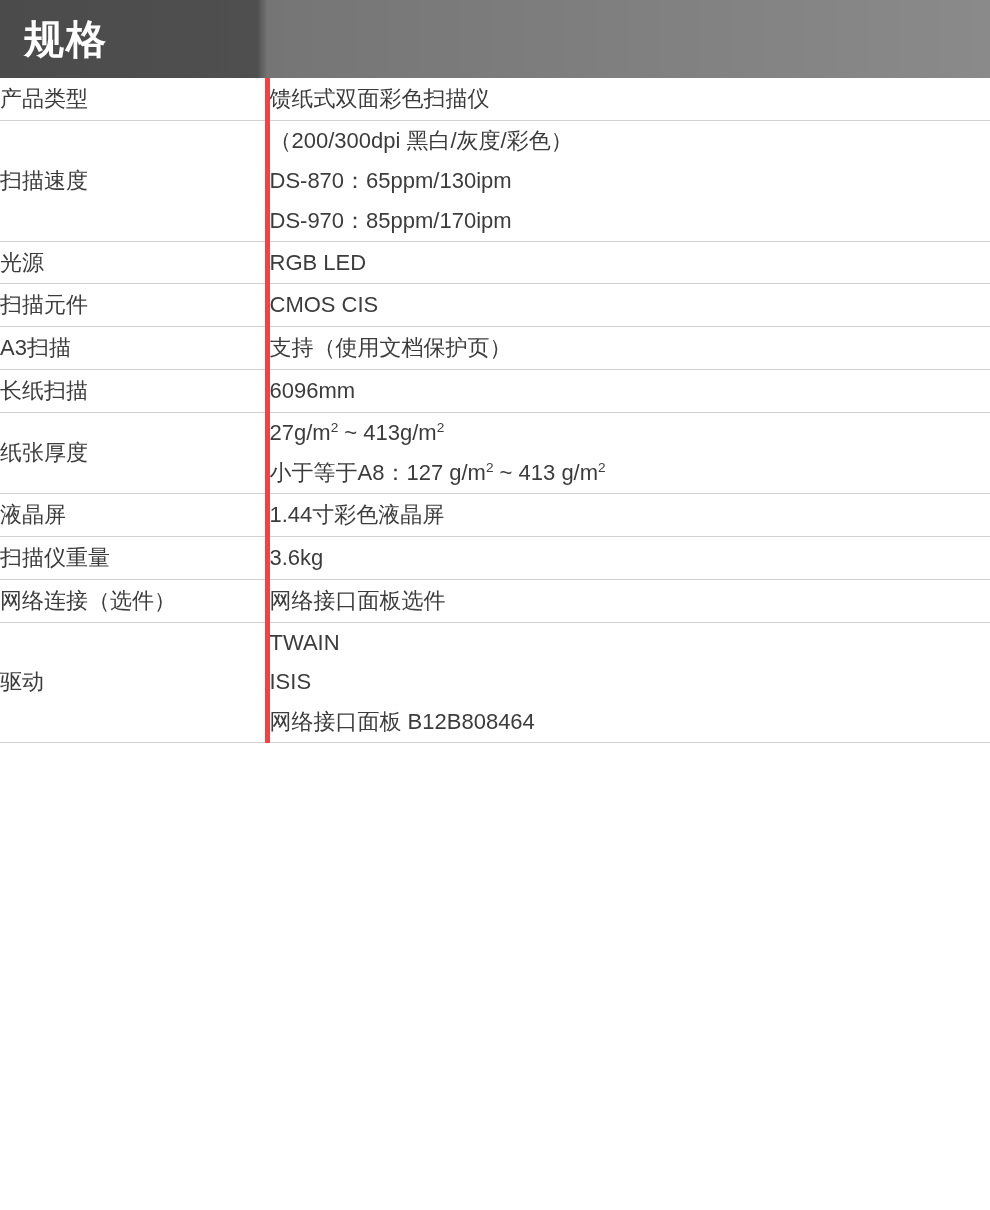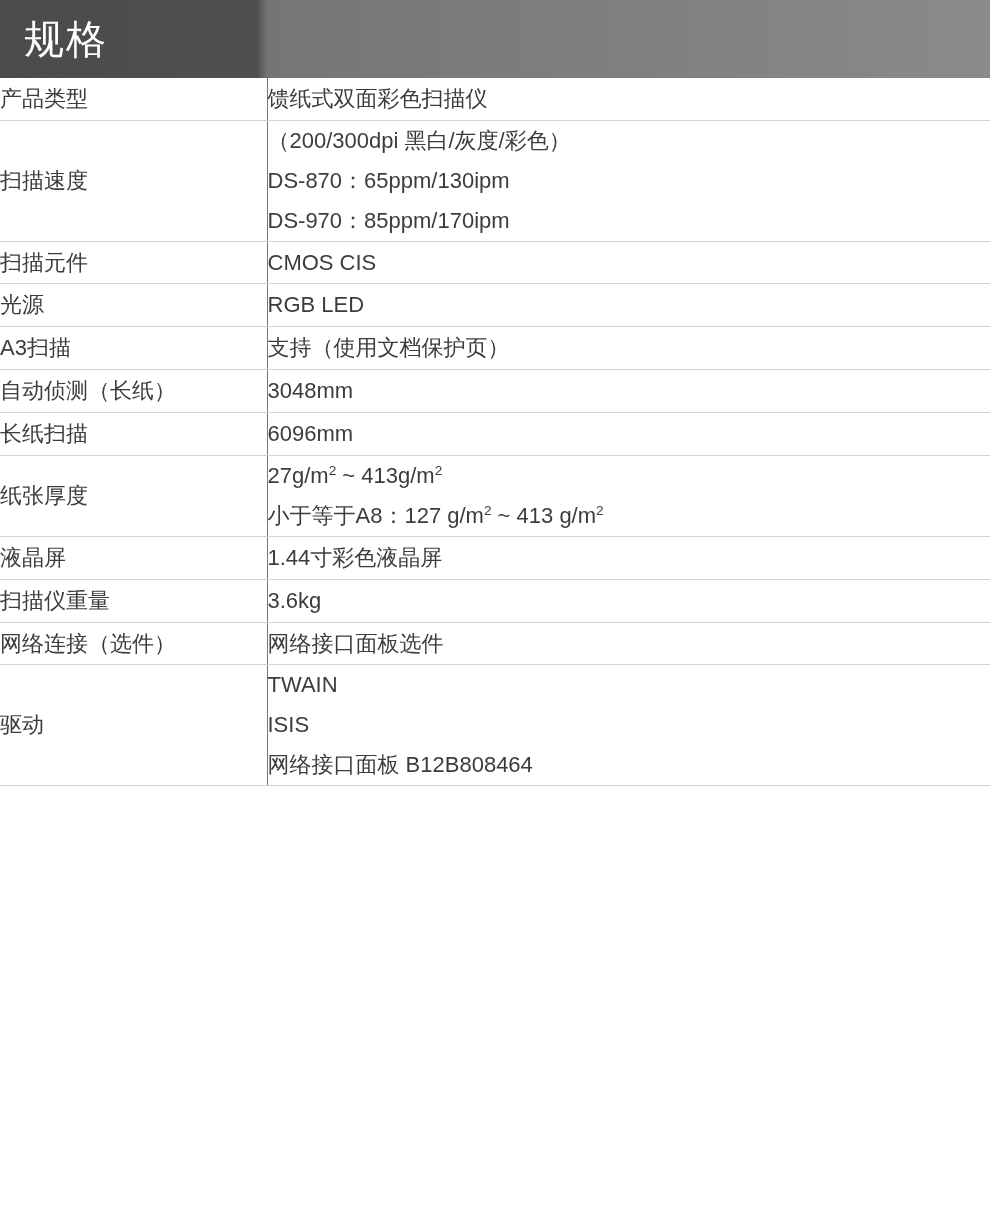--- a/index.html
+++ b/index.html
@@ -20,39 +20,39 @@
   .spec-header {
     height: 78px;
     background: linear-gradient(to right, #4b4b4b 0%, #4f4f4f 26%, #757575 27%, #8a8a8a 100%);
     display: flex;
     align-items: center;
     padding-left: 24px;
   }
   .spec-header-title {
     color: #ffffff;
     font-size: 40px;
-    font-weight: normal;
+    font-weight: bold;
     letter-spacing: 2px;
     line-height: 1;
   }
   table.spec-table {
     width: 990px;
     border-collapse: collapse;
     table-layout: fixed;
   }
   table.spec-table td {
     border-bottom: 1px solid #d2d2d2;
     font-size: 22px;
     color: #3c3c3c;
     vertical-align: middle;
     padding: 0;
   }
   td.label-cell {
     width: 267px;
-    border-right: 1px solid #ef4444;
+    border-right: 5px solid #ef4444;
     padding: 8px 0 8px 24px;
     line-height: 1.45;
   }
   td.value-cell {
     width: 723px;
     padding: 8px 0 8px 24px;
     line-height: 1.45;
   }
   .value-line { display: block; padding: 4px 0; }
   .value-line.single { padding: 5px 0; }
@@ -80,49 +80,43 @@
       <tr>
         <td class="label-cell">扫描速度</td>
         <td class="value-cell">
           <span class="value-line">（200/300dpi 黑白/灰度/彩色）</span>
           <span class="value-line">DS-870：65ppm/130ipm</span>
           <span class="value-line">DS-970：85ppm/170ipm</span>
         </td>
       </tr>
 
       <tr>
-        <td class="label-cell">扫描元件</td>
+        <td class="label-cell">光源</td>
         <td class="value-cell">
-          <span class="value-line single">CMOS CIS</span>
+          <span class="value-line single">RGB LED</span>
         </td>
       </tr>
 
       <tr>
-        <td class="label-cell">光源</td>
+        <td class="label-cell">扫描元件</td>
         <td class="value-cell">
-          <span class="value-line single">RGB LED</span>
+          <span class="value-line single">CMOS CIS</span>
         </td>
       </tr>
 
 
 
 
       <tr>
         <td class="label-cell">A3扫描</td>
         <td class="value-cell">
           <span class="value-line single">支持（使用文档保护页）</span>
         </td>
       </tr>
 
-      <tr>
-        <td class="label-cell">自动侦测（长纸）</td>
-        <td class="value-cell">
-          <span class="value-line single">3048mm</span>
-        </td>
-      </tr>
 
       <tr>
         <td class="label-cell">长纸扫描</td>
         <td class="value-cell">
           <span class="value-line single">6096mm</span>
         </td>
       </tr>
 
       <tr>
         <td class="label-cell">纸张厚度</td>

